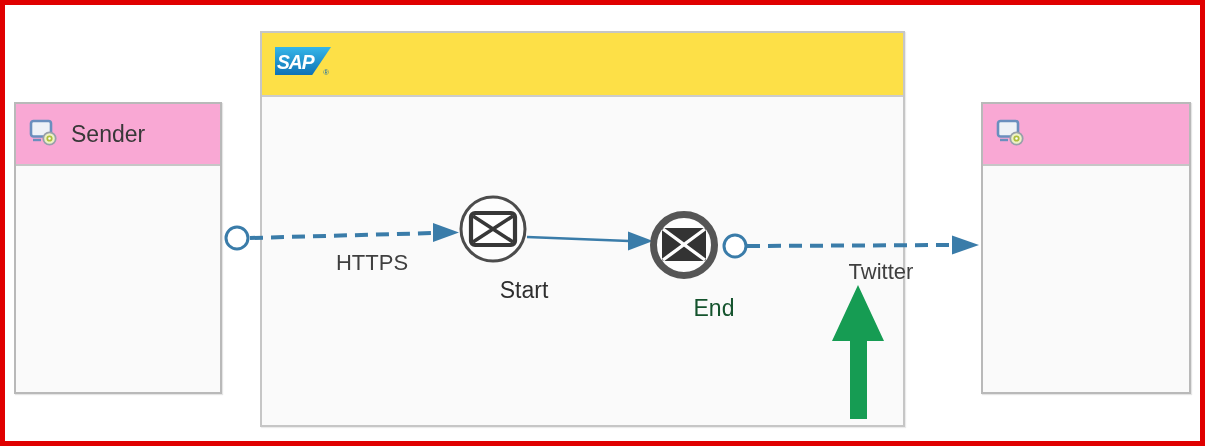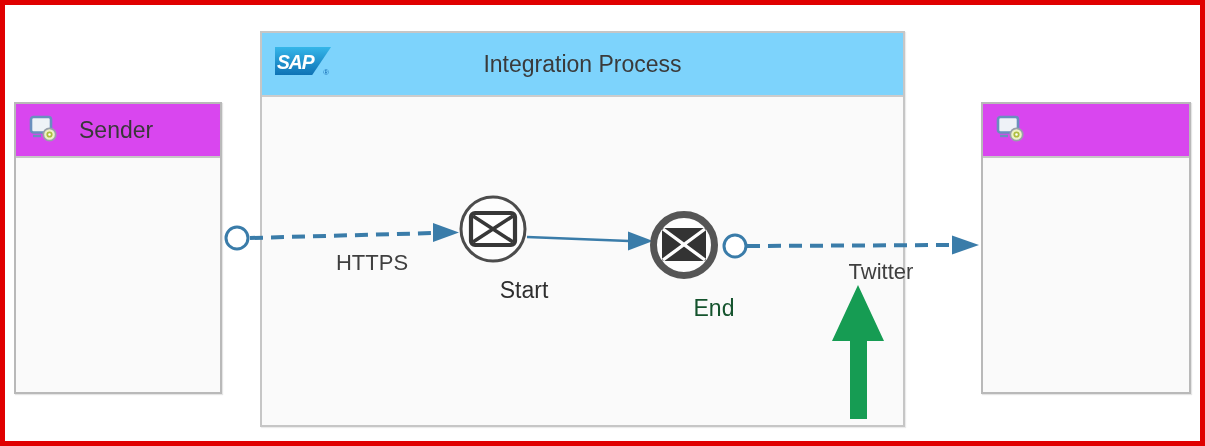--- a/index.html
+++ b/index.html
@@ -9,32 +9,32 @@
   }
   .red-frame {
     position:absolute; inset:0; border:5px solid #e00000;
     pointer-events:none; z-index:20;
   }
   .participant {
     position:absolute; background:#fafafa; border:2px solid #b9b9b9;
     box-shadow:1px 1px 1px rgba(0,0,0,0.10); z-index:1; box-sizing:border-box;
   }
   .participant-header {
-    height:54px; background:#d946ef; border-bottom:2px solid #c6c6c6;
-    display:flex; align-items:center; padding-left:13px; gap:21px;
+    height:62px; background:#f9a8d4; border-bottom:2px solid #c6c6c6;
+    display:flex; align-items:center; padding-left:13px; gap:13px;
     box-sizing:border-box;
   }
   .participant-label { font-size:23px; color:#383838; }
   .process-box {
     position:absolute; left:260px; top:31px; width:645px; height:396px;
     background:#fafafa; border:2px solid #c6c6c6; z-index:0; box-sizing:border-box;
     box-shadow:1px 1px 1px rgba(0,0,0,0.08);
   }
   .process-header {
-    position:relative; height:64px; background:#7dd3fc; border-bottom:2px solid #cccccc;
+    position:relative; height:64px; background:#fde047; border-bottom:2px solid #cccccc;
     box-sizing:border-box;
   }
   .process-title {
     position:absolute; left:0; right:0; top:50%; transform:translateY(-50%);
     text-align:center; font-size:23px; color:#3a3a3a;
   }
   .sap-logo { position:absolute; left:13px; top:50%; transform:translateY(-50%); }
   #flow-layer { position:absolute; left:0; top:0; z-index:5; }
   .flow-label {
     position:absolute; transform:translateX(-50%); white-space:nowrap;
@@ -73,21 +73,20 @@
             <linearGradient id="sapg" x1="0" y1="0" x2="0" y2="1">
               <stop offset="0" stop-color="#35b6e9"></stop>
               <stop offset="1" stop-color="#0e72b5"></stop>
             </linearGradient>
           </defs>
           <polygon points="0,0 58,0 38.5,29 0,29" fill="url(#sapg)"></polygon>
           <text x="2" y="22.5" font-family="Liberation Sans, sans-serif" font-weight="bold" font-style="italic" font-size="20" letter-spacing="-1" fill="#ffffff">SAP</text>
           <text x="50" y="29" font-size="8" fill="#1268b1">®</text>
         </svg>
       </span>
-      <div class="process-title">Integration Process</div>
     </div>
     <div></div>
   </div>
 
   <div class="participant" style="left:981px; top:102px; width:210px; height:292px;">
     <div class="participant-header">
       <span>
         <svg width="29" height="27" viewBox="0 0 29 27">
           <rect x="2" y="2" width="20" height="15.5" rx="2.5" fill="#eef2f7" stroke="#6a8fbe" stroke-width="2.6"></rect>
           <line x1="4" y1="21" x2="12" y2="21" stroke="#6a8fbe" stroke-width="2.4"></line>

